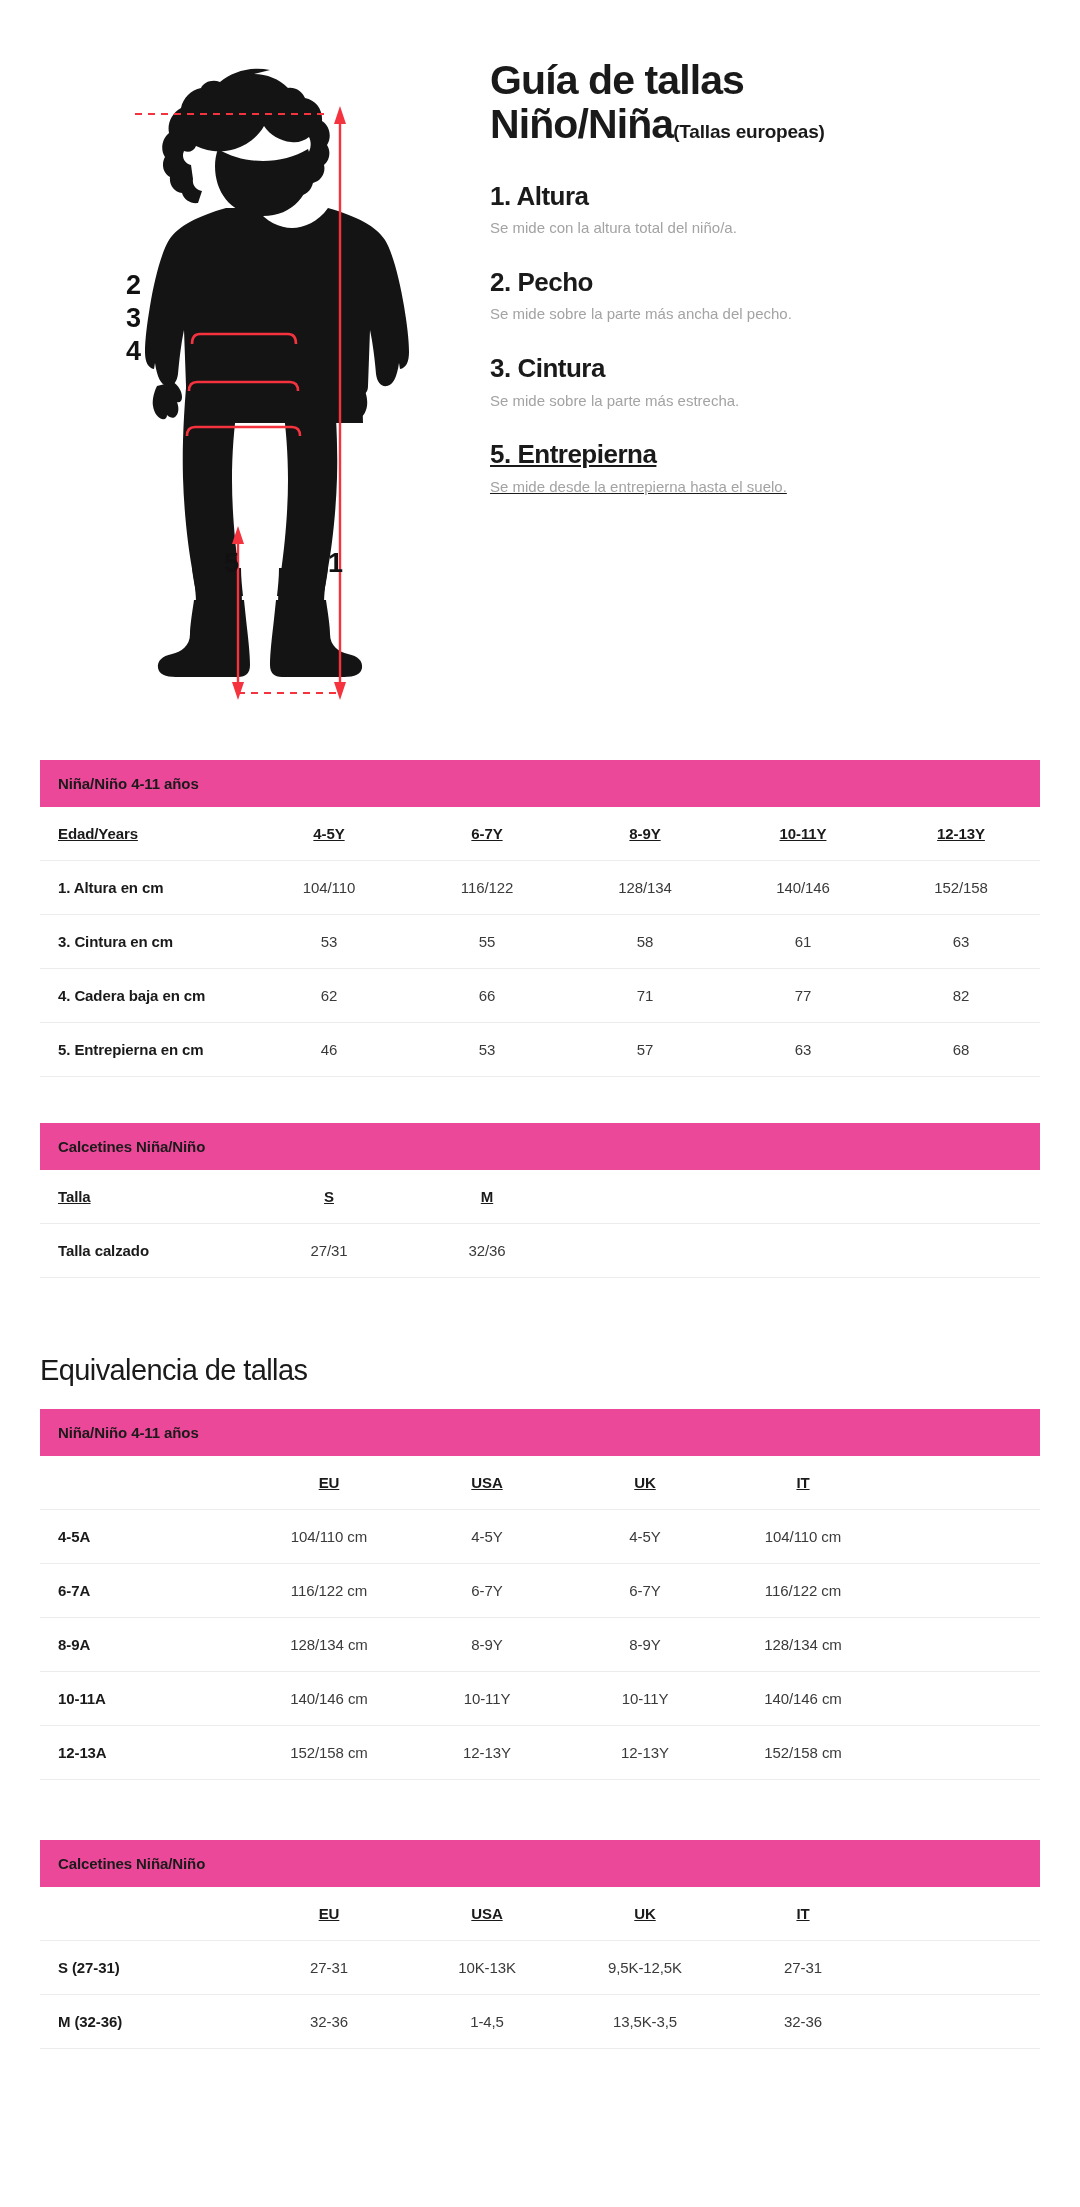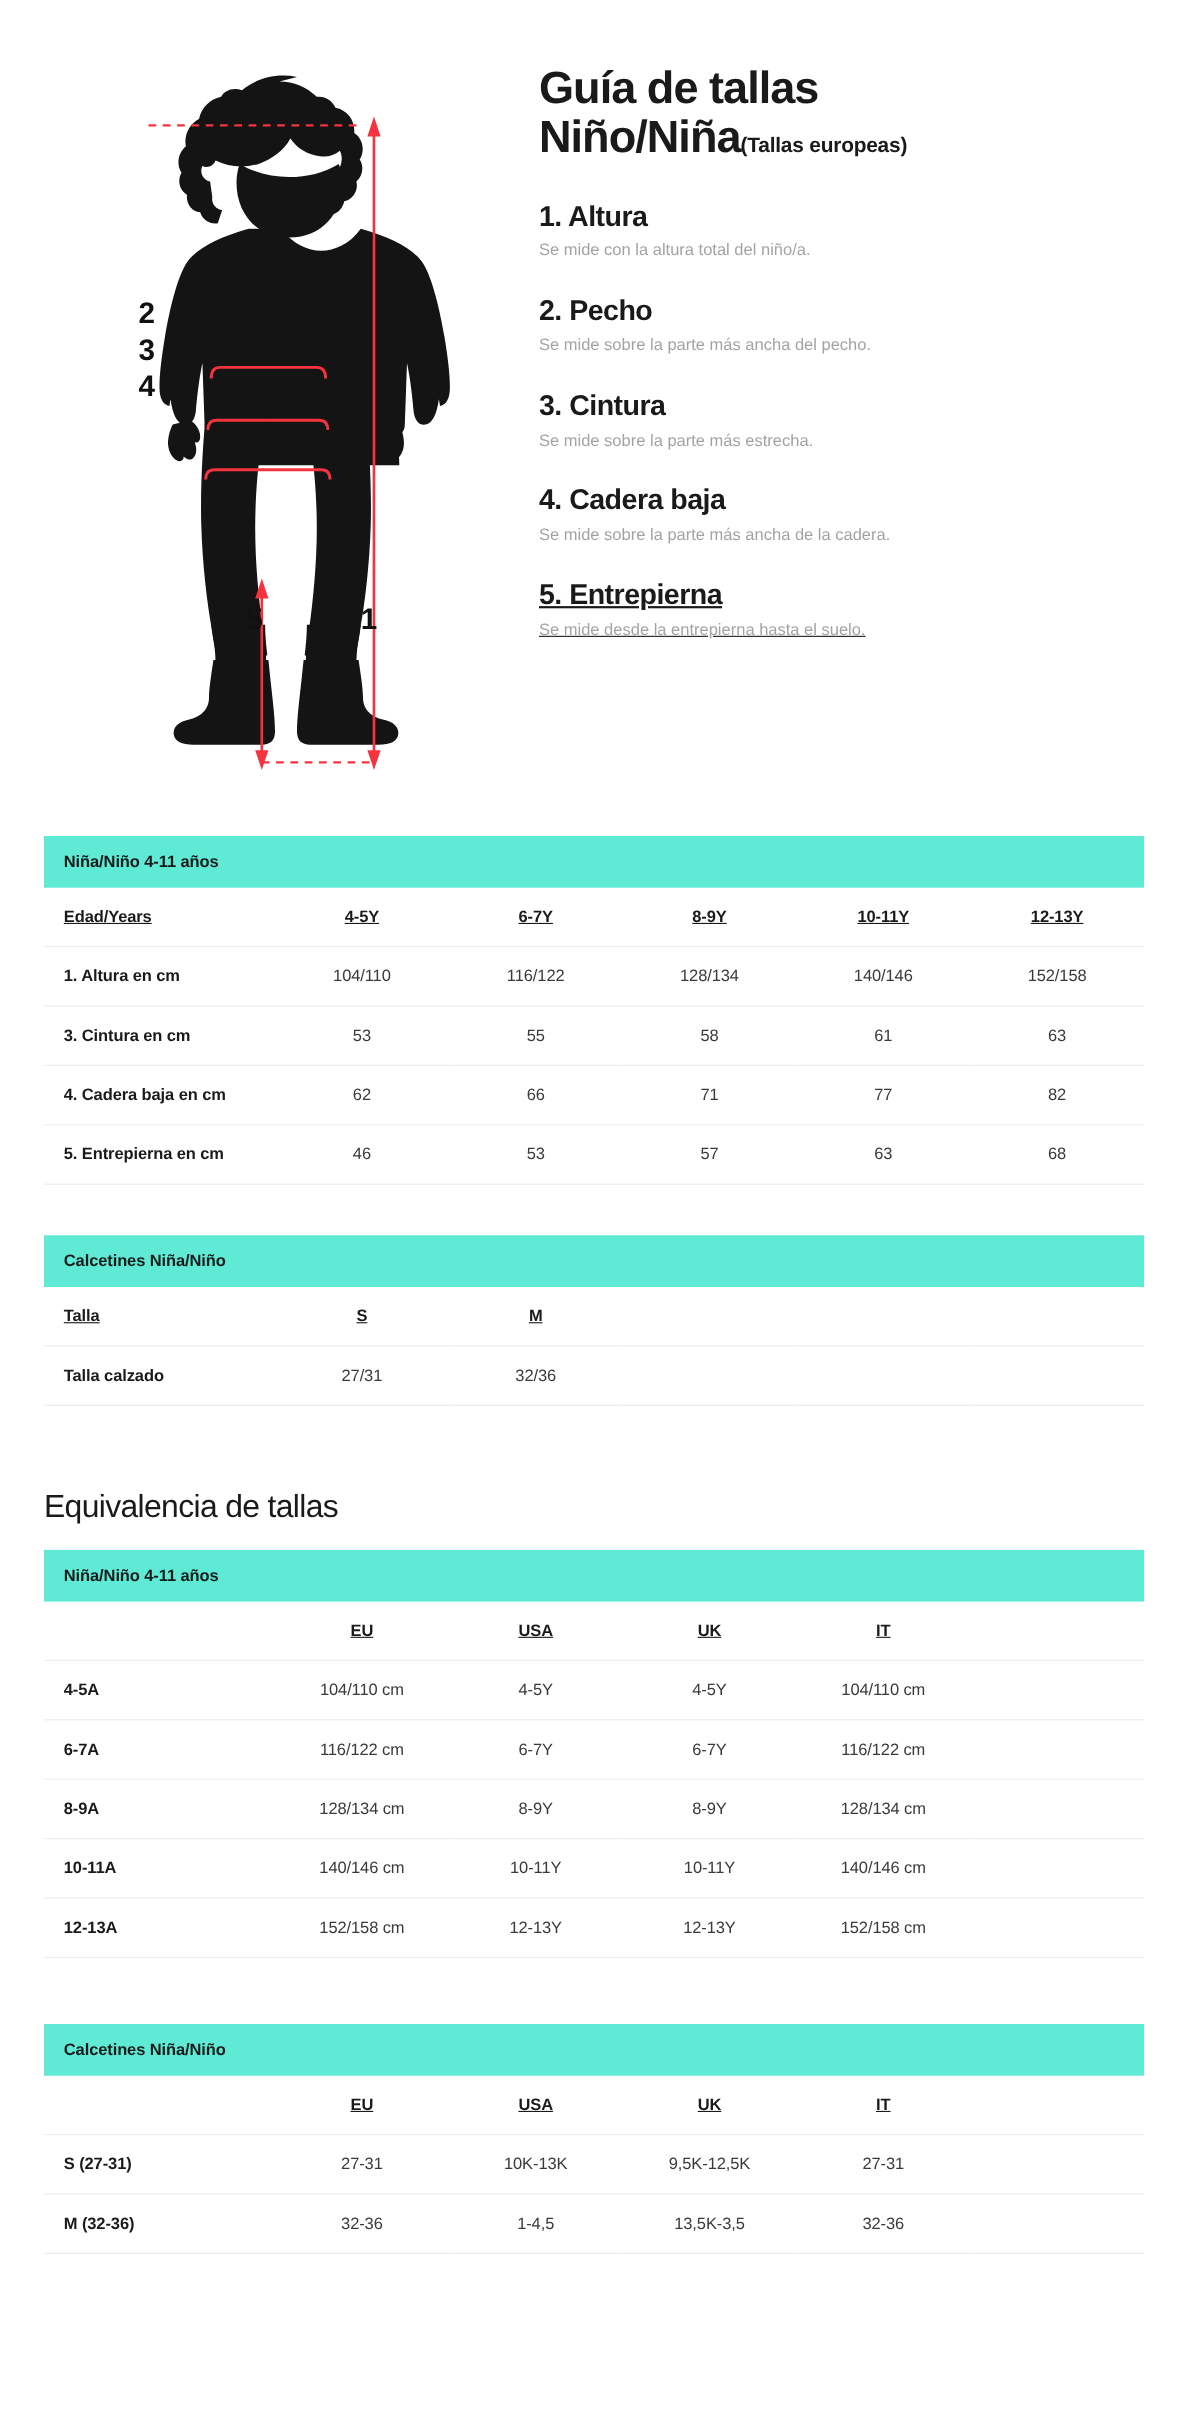--- a/index.html
+++ b/index.html
@@ -85,21 +85,21 @@
   .tables-area { padding: 0 40px; }
 
   .sz-table {
     width: 1000px;
     border-collapse: collapse;
     table-layout: fixed;
     margin: 0;
   }
   .sz-table caption {
     caption-side: top;
-    background: #5eead4;
+    background: #ec4899;
     text-align: left;
     font-size: 15px;
     font-weight: bold;
     color: #1a1a1a;
     padding: 15px 0 15px 18px;
     letter-spacing: -0.1px;
   }
   .sz-table td, .sz-table th {
     border-bottom: 1px solid #ececec;
     padding: 18px 0;
@@ -246,24 +246,20 @@
       </div>
       <div class="measure-item">
         <div class="measure-head">2. Pecho</div>
         <div class="measure-desc">Se mide sobre la parte más ancha del pecho.</div>
       </div>
       <div class="measure-item">
         <div class="measure-head">3. Cintura</div>
         <div class="measure-desc">Se mide sobre la parte más estrecha.</div>
       </div>
       <div class="measure-item">
-        <div class="measure-head">4. Cadera baja</div>
-        <div class="measure-desc">Se mide sobre la parte más ancha de la cadera.</div>
-      </div>
-      <div class="measure-item">
         <div class="measure-head">5. Entrepierna</div>
         <div class="measure-desc">Se mide desde la entrepierna hasta el suelo.</div>
       </div>
     </div>
   </div>
 </div>
 
 <div class="tables-area">
 
   <table class="sz-table">

